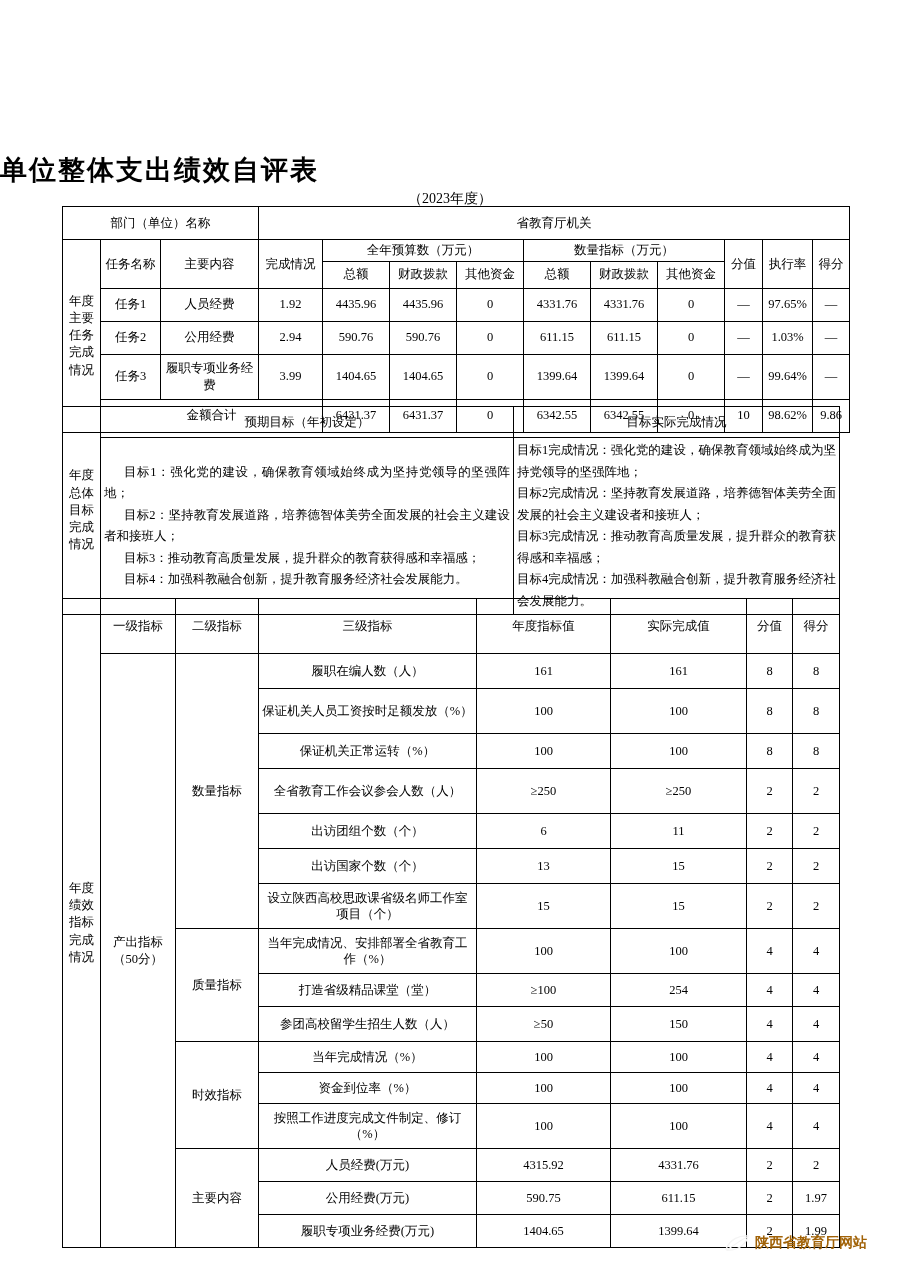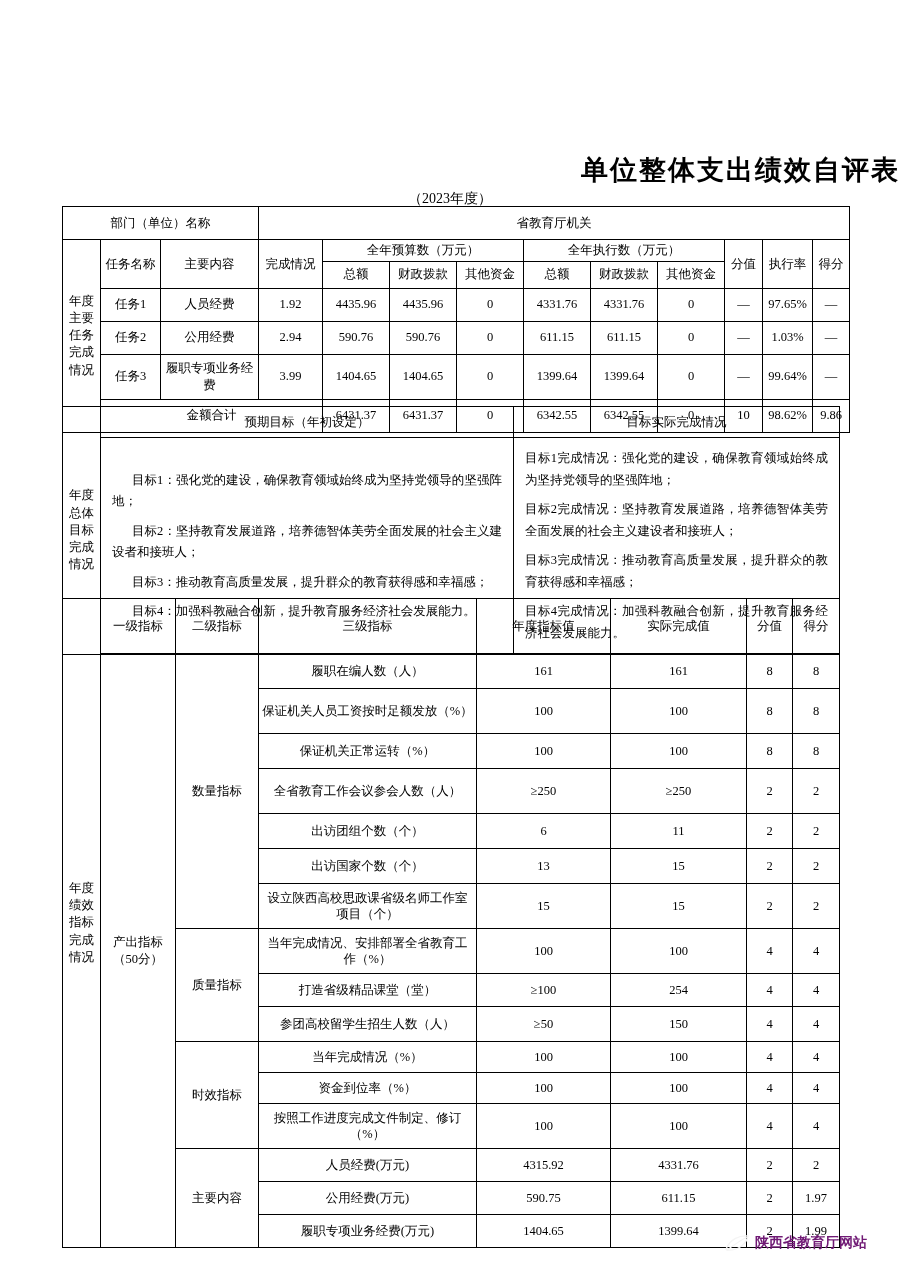--- a/index.html
+++ b/index.html
@@ -18,21 +18,21 @@
   .page {
     position: absolute;
     left: 0; top: 0;
     width: 900px;
     height: 1272px;
   }
   .doc-title {
     position: absolute;
     left: 0; top: 152px;
     width: 900px;
-    text-align: right;
+    text-align: left;
     font-family: "DejaVu Sans", "Liberation Sans", sans-serif;
     font-weight: bold;
     font-size: 27px;
     letter-spacing: 2px;
   }
   .doc-subtitle {
     position: absolute;
     left: 0; top: 190px;
     width: 900px;
     text-align: center;
@@ -67,42 +67,42 @@
 
   #tableA { left: 62px; top: 206px; width: 777px; padding-left: 44px; }
   #tableB { left: 62px; top: 406px; width: 777px; }
   #tableC { left: 62px; top: 598px; width: 777px; }
 
   .goaltext {
     font-size: 12.5px;
     line-height: 1.72;
     text-align: justify;
   }
-  .goaltext p { margin: 8px; text-indent: 1.6em; }
+  .goaltext p { margin: 0; text-indent: 1.6em; }
   .goaltext p.noind { text-indent: 0; }
 
   .footer-page {
     position: absolute;
     left: 0; top: 1232px;
     width: 900px;
     text-align: center;
     font-family: "DejaVu Sans", "Liberation Sans", sans-serif;
     font-size: 15px;
     font-weight: bold;
     letter-spacing: 1px;
   }
   .watermark {
     position: absolute;
     left: 724px; top: 1228px;
     width: 172px;
     height: 30px;
     display: flex;
     align-items: center;
     gap: 5px;
-    color: #701a75;
+    color: #a16207;
     font-size: 14px;
     font-family: "DejaVu Sans", "Liberation Sans", sans-serif;
     font-weight: bold;
     letter-spacing: 0px;
     user-select: none;
   }
   .watermark svg { flex: 0 0 auto; }
 </style>
 </head>
 <body>
@@ -140,21 +140,21 @@
             <span>主要</span>
             <span>任务</span>
             <span>完成</span>
             <span>情况</span>
           </div>
         </td>
         <td rowspan="2" style="height:22px">任务名称</td>
         <td rowspan="2">主要内容</td>
         <td rowspan="2">完成情况</td>
         <td colspan="3">全年预算数（万元）</td>
-        <td colspan="3">全年执行数（万元）</td>
+        <td colspan="3">数量指标（万元）</td>
         <td rowspan="2">分值</td>
         <td rowspan="2">执行率</td>
         <td rowspan="2">得分</td>
       </tr>
       <tr>
         <td style="height:22px">总额</td>
         <td>财政拨款</td>
         <td>其他资金</td>
         <td>总额</td>
         <td>财政拨款</td>

